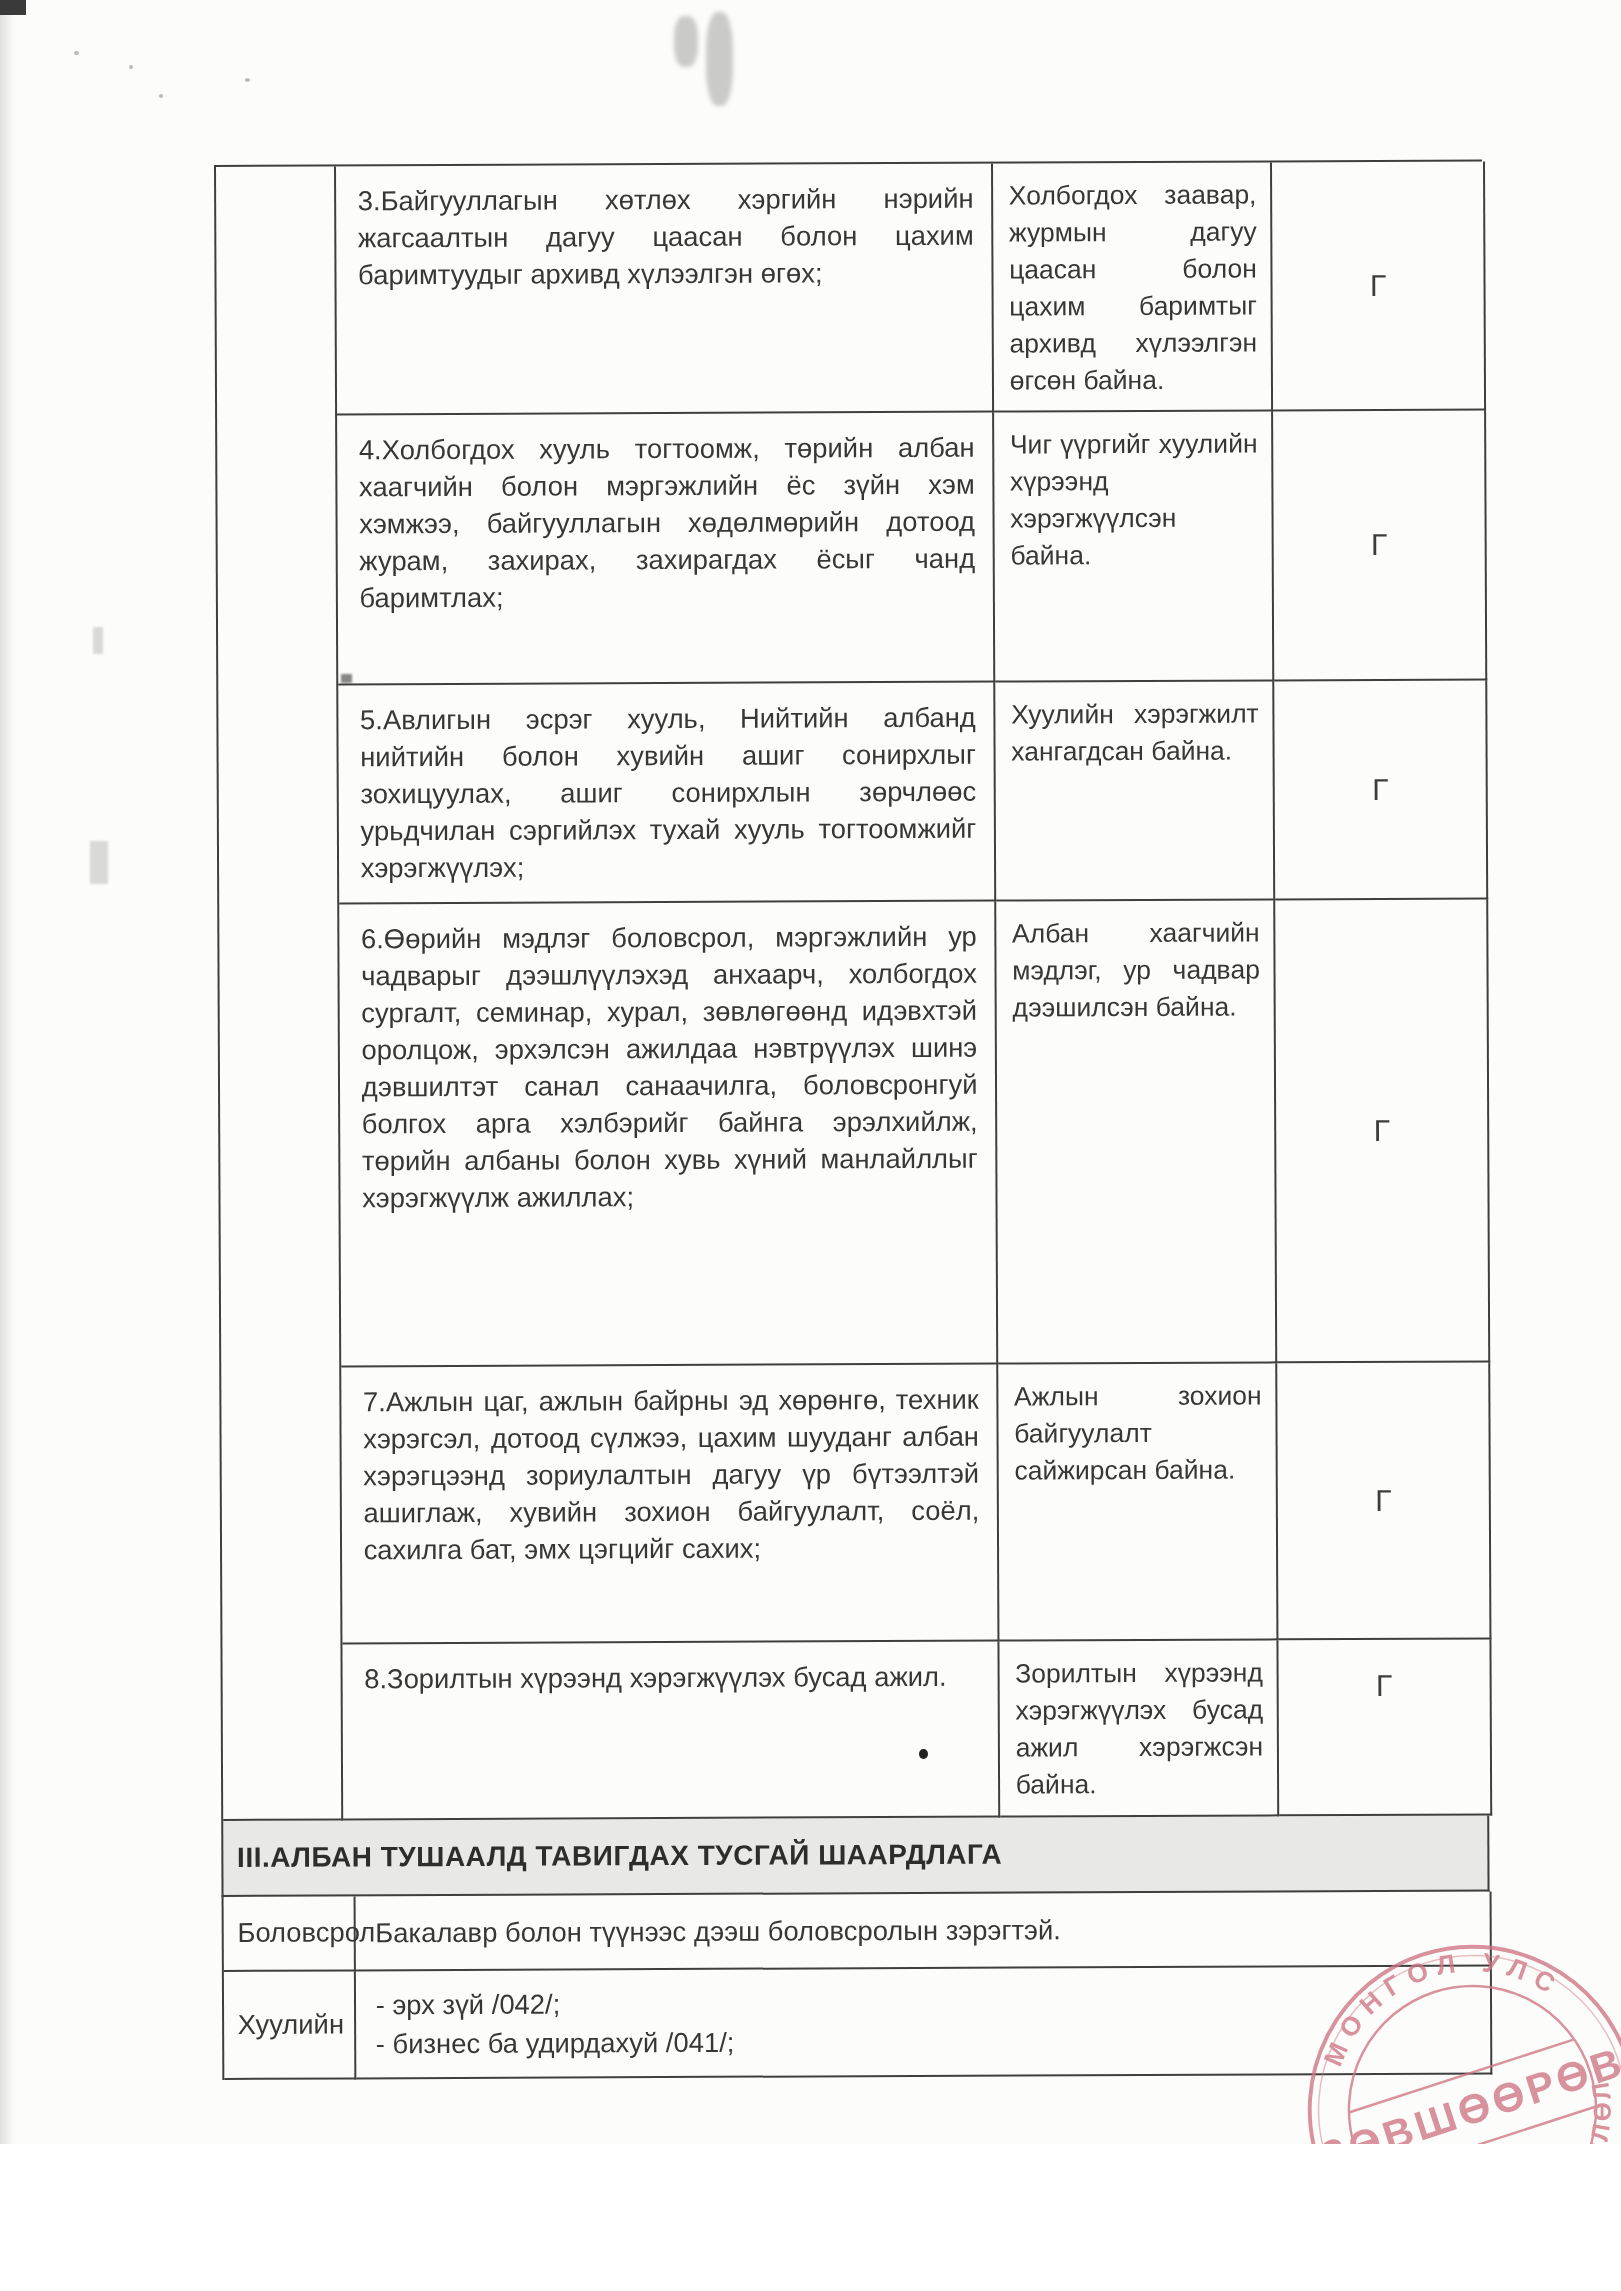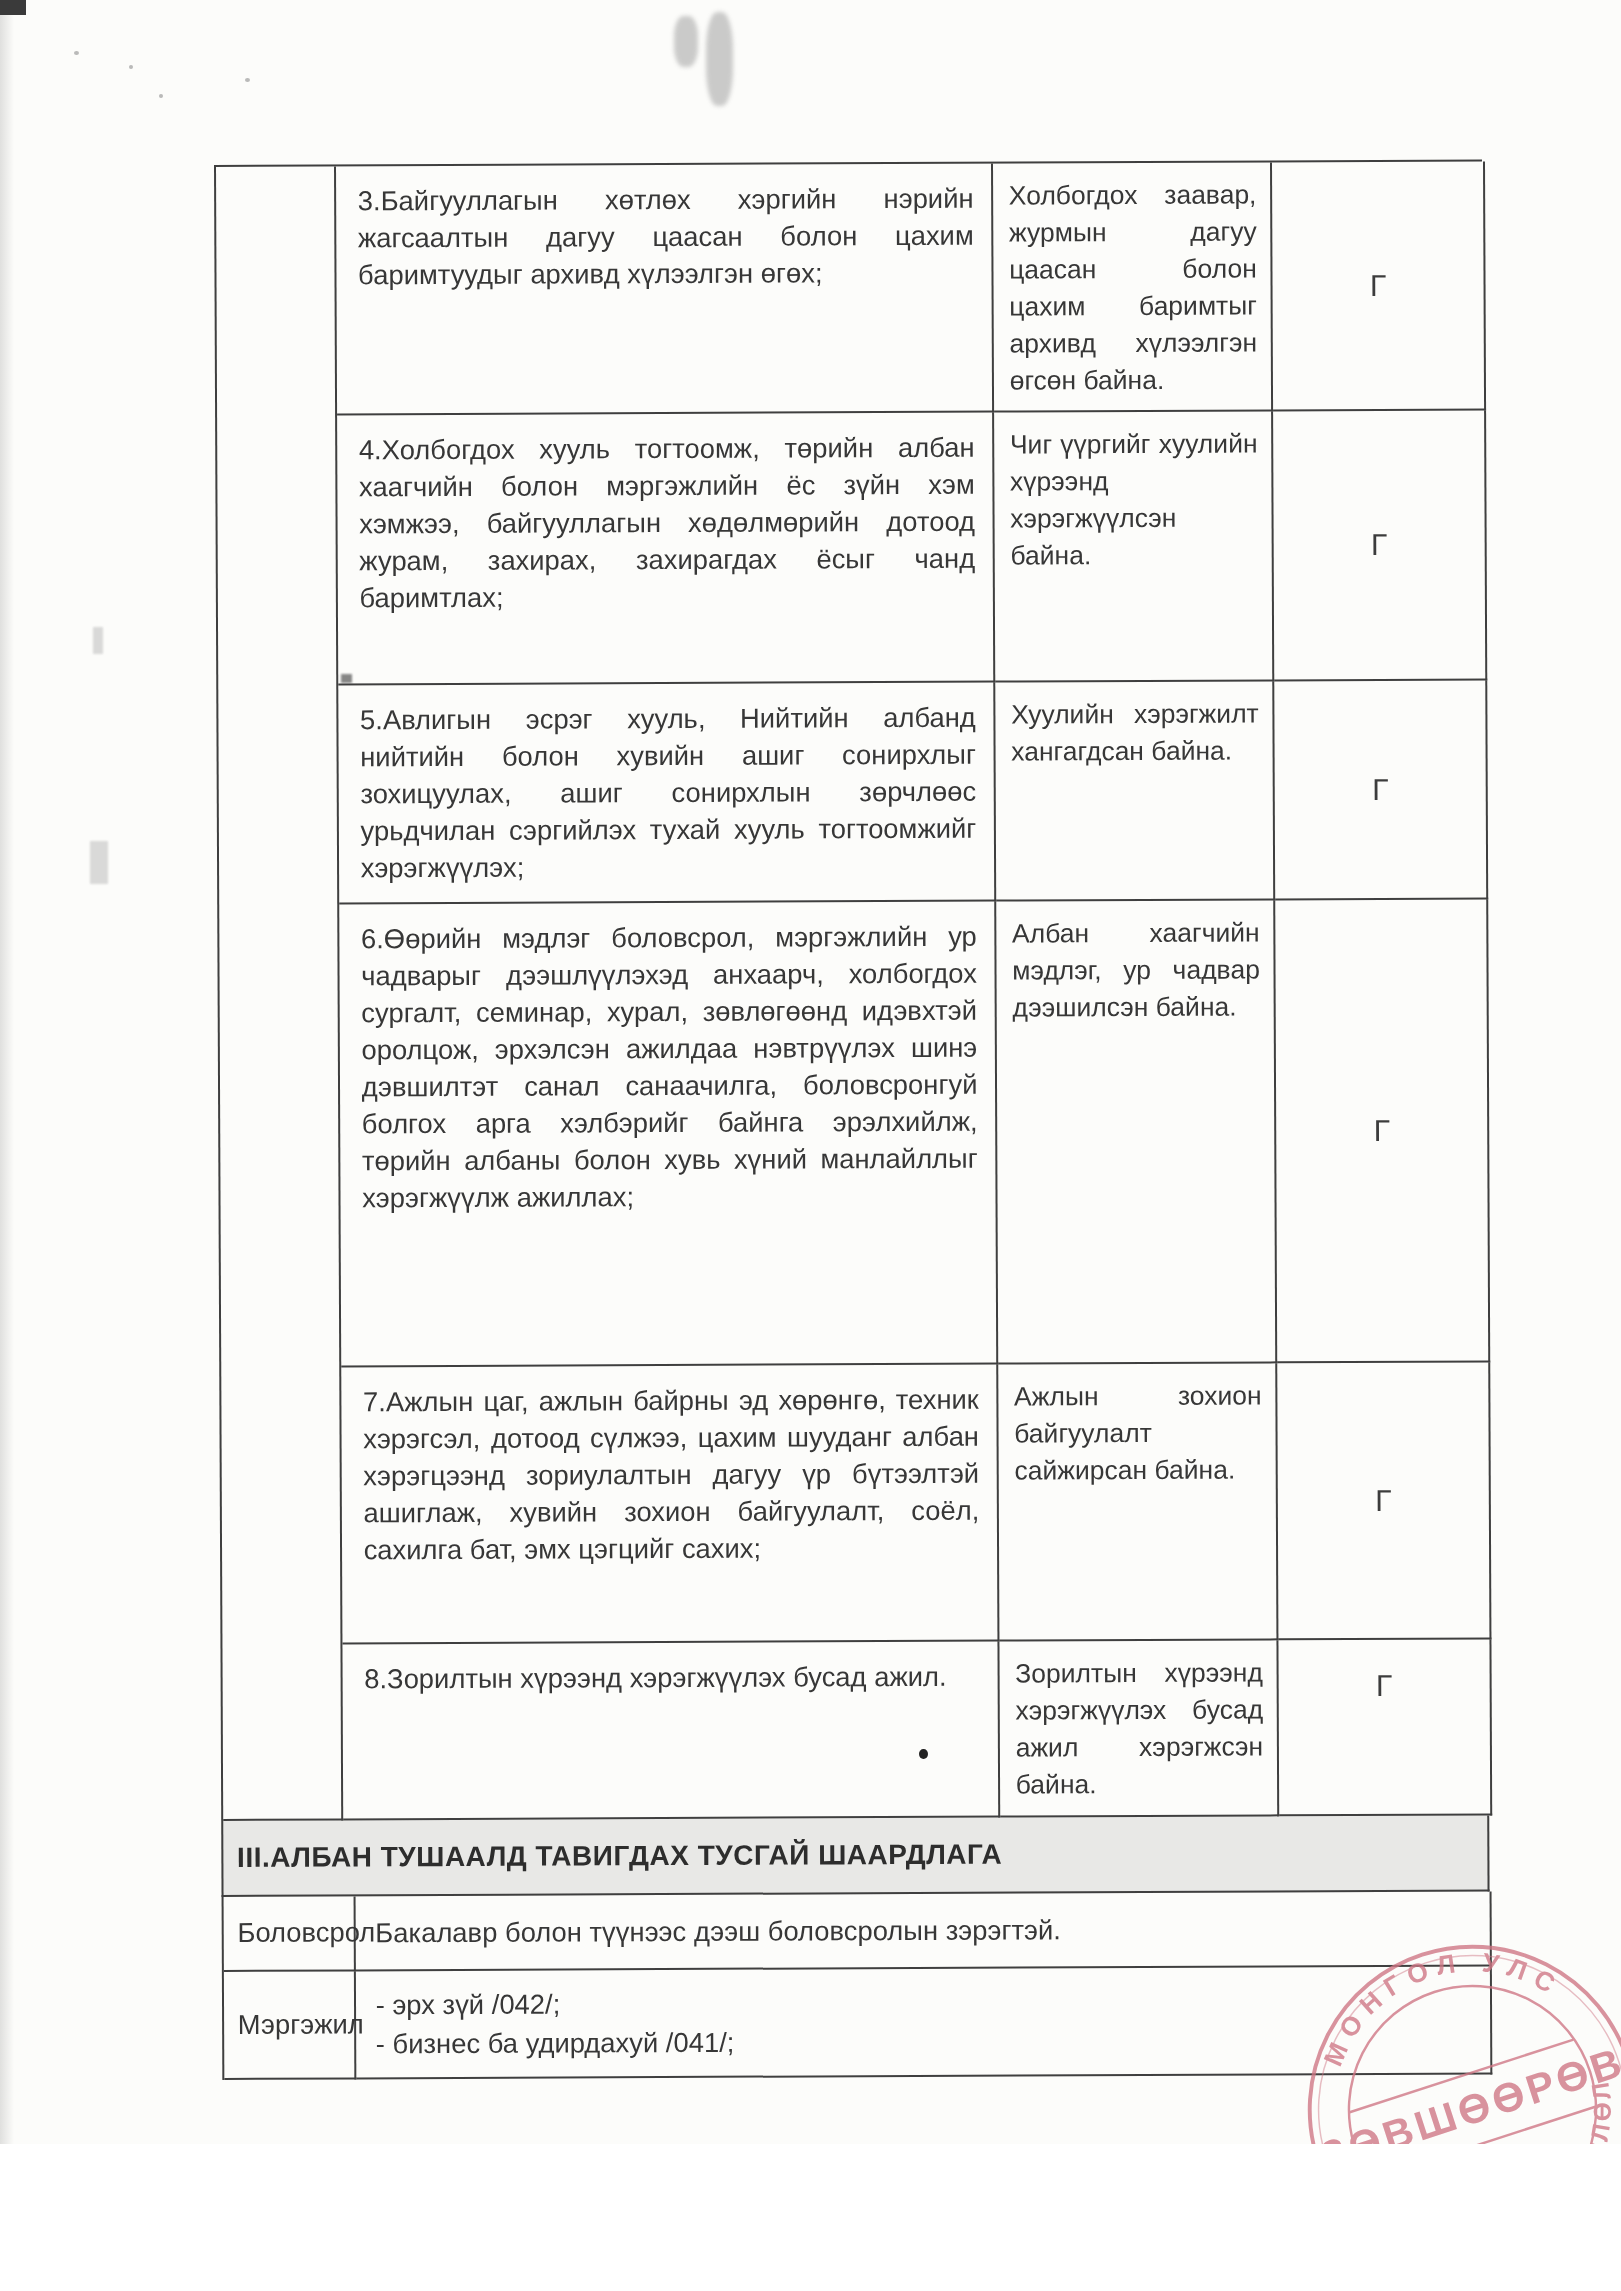--- a/index.html
+++ b/index.html
@@ -116,21 +116,21 @@
       <div class="cell grade top-aligned">Г</div>
     </div>
 
     <div class="band">III.АЛБАН ТУШААЛД ТАВИГДАХ ТУСГАЙ ШААРДЛАГА</div>
 
     <div class="req">
       <div class="cell rlabel">Боловсрол</div>
       <div class="cell rval">
         <span>Бакалавр болон түүнээс дээш боловсролын зэрэгтэй.</span>
       </div>
-      <div class="cell rlabel">Мэргэжил</div>
+      <div class="cell rlabel">Хуулийн</div>
       <div class="cell rval">
         <div>- эрх зүй /042/;</div>
         <div>- бизнес ба удирдахуй /041/;</div>
       </div>
     </div>
   </div>
 
   <svg class="stamp-svg" width="353" height="353" viewBox="0 0 360 360">
     <defs>
       <path id="arcTop" d="M -141,0 A 141,141 0 0 1 141,0"></path>

